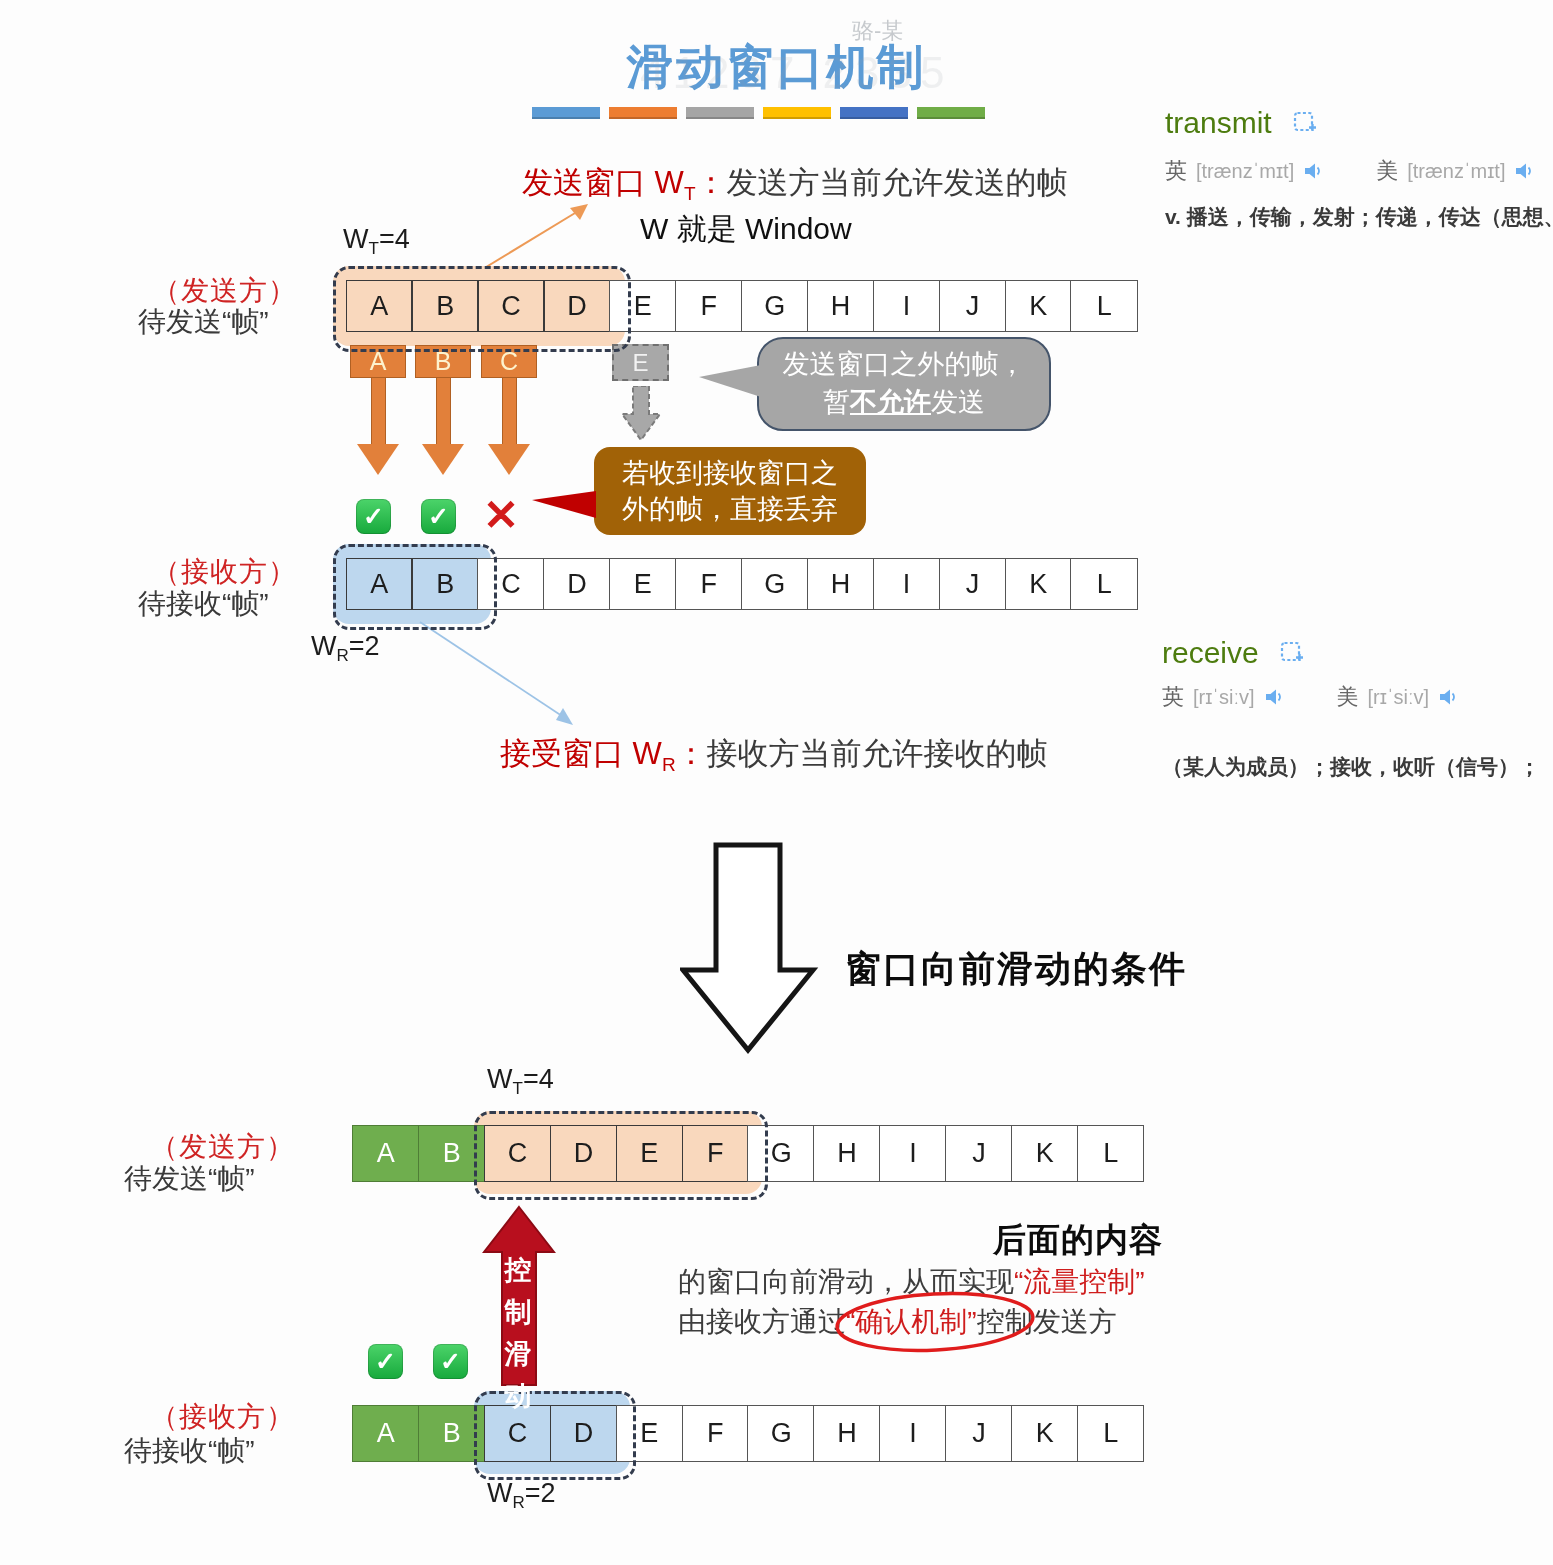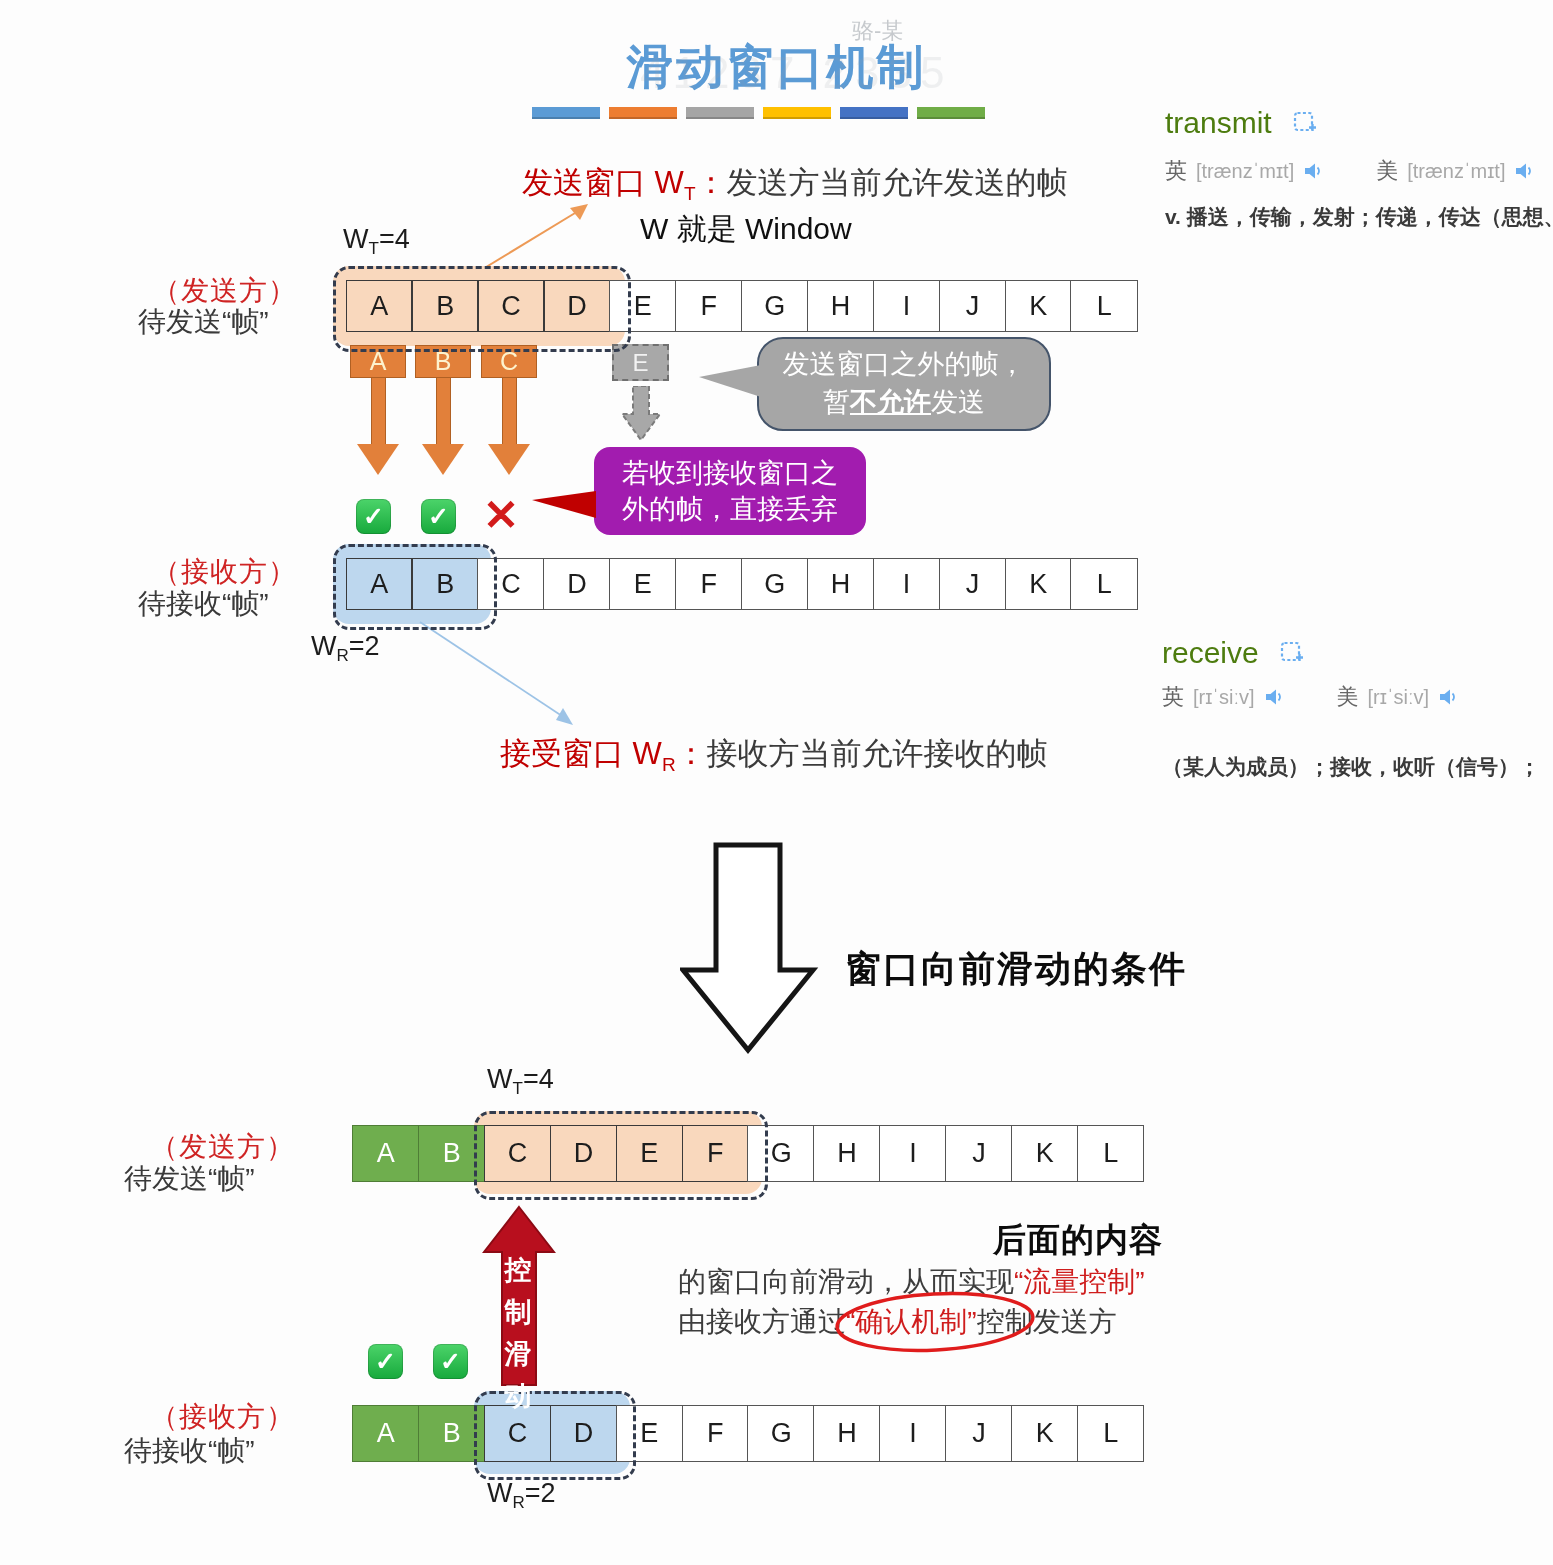--- a/index.html
+++ b/index.html
@@ -58,21 +58,21 @@
          background:linear-gradient(180deg,#4cd46a,#17a93c);color:#fff;font-size:25px;font-weight:bold;
          display:flex;align-items:center;justify-content:center;z-index:4;
          box-shadow:inset 0 0 0 1px rgba(0,0,0,.15);}
   .cross{position:absolute;color:#d21b1b;font-size:43px;font-weight:900;z-index:4;line-height:1;}
 
   
   .bubble{position:absolute;color:#fff;display:flex;flex-direction:column;justify-content:center;
           text-align:center;z-index:6;}
   .gray-bubble{left:757px;top:337px;width:290px;height:90px;background:#a6a6a6;border:2px solid #44546a;
                border-radius:26px;font-size:27px;line-height:1.4;}
-  .red-bubble{left:594px;top:447px;width:272px;height:88px;background:#a21caf;border-radius:16px;
+  .red-bubble{left:594px;top:447px;width:272px;height:88px;background:#a16207;border-radius:16px;
               font-size:27px;line-height:1.35;}
   .tail{position:absolute;width:0;height:0;}
   .gray-tail{left:-60px;top:26px;border-right:62px solid #a6a6a6;border-top:12px solid transparent;border-bottom:20px solid transparent;}
   .red-tail{left:-62px;top:44px;border-right:64px solid #c00000;border-top:9px solid transparent;border-bottom:18px solid transparent;}
   .u-bold{font-weight:bold;text-decoration:underline;}
 
   
   .red-def{font-size:31px;color:#c00000;}
   .red-def sub{font-size:19px;}
   .black-part{color:#3b3b3b;}

